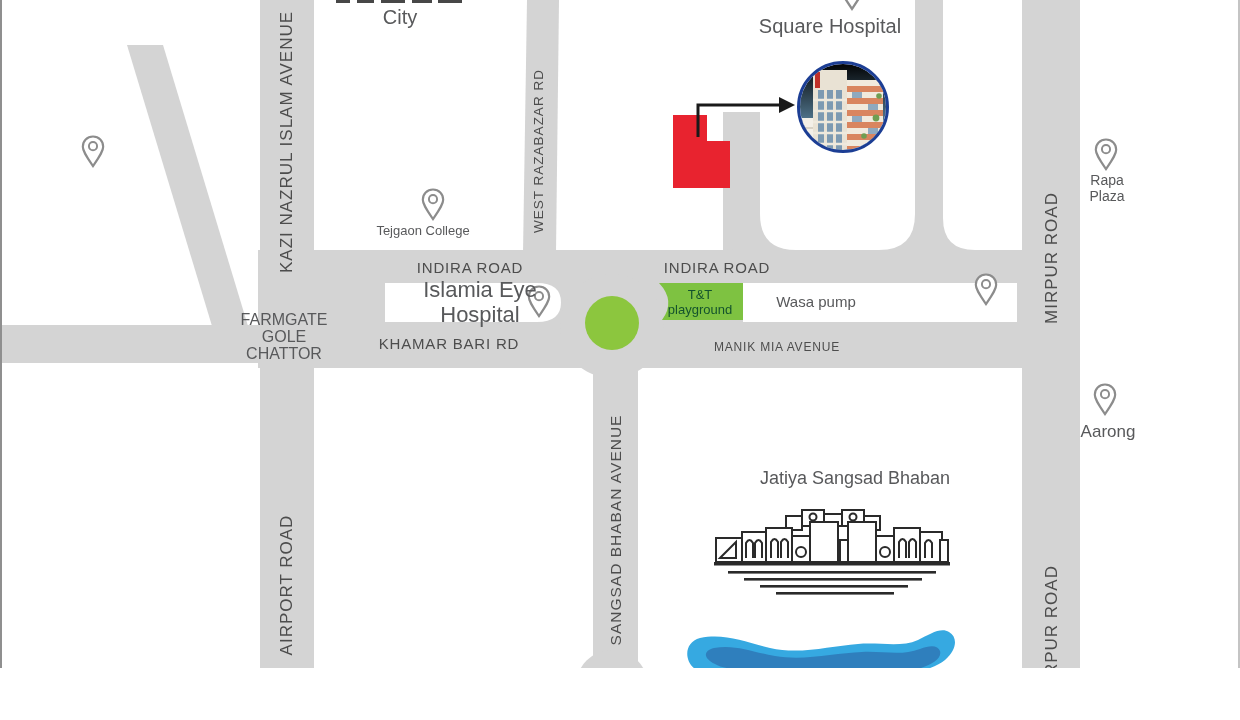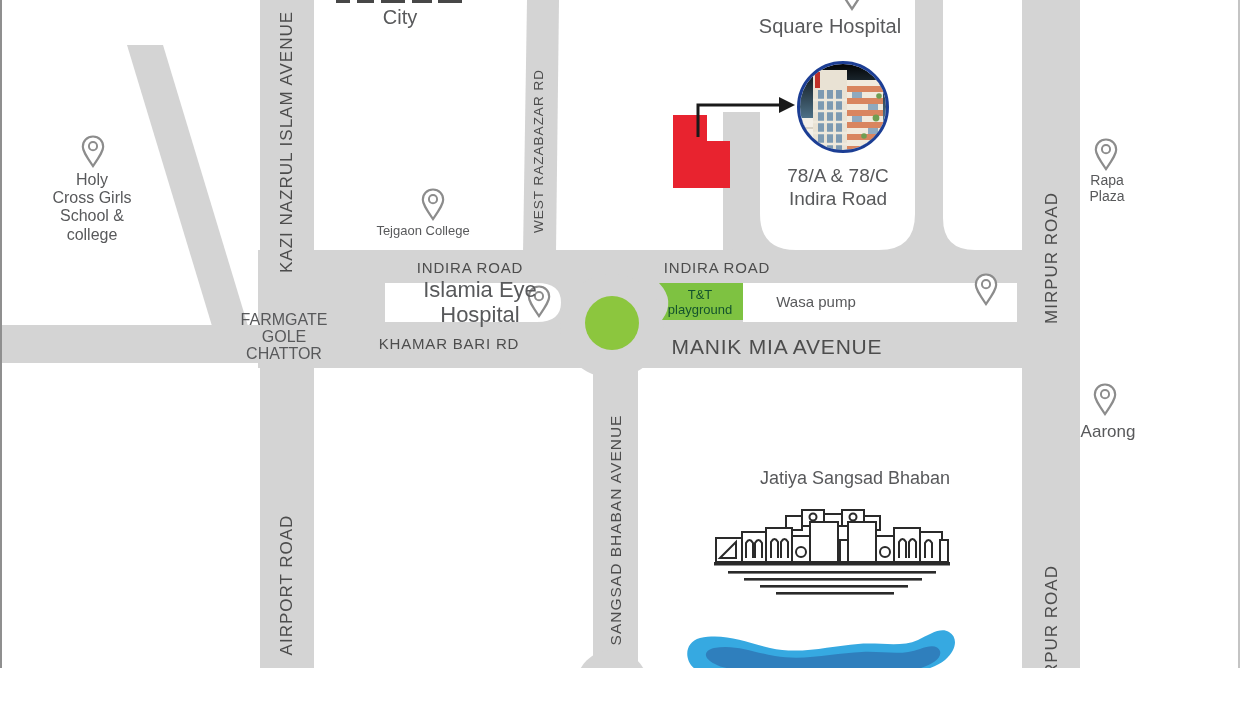--- a/index.html
+++ b/index.html
@@ -197,31 +197,21 @@
     </svg>
   <svg class="pin" style="left:1092px;top:383px" width="26" height="33" viewBox="0 0 26 34">
       <use href="#pin"></use>
     </svg>
 
   <div class="cutoff"></div>
   <div class="lbl" style="left:400px;top:17px;font-size:20px">City</div>
 
   <div class="lbl" style="left:830px;top:26px;font-size:20px">Square Hospital</div>
 
-  <div class="lbl" style="left:838px;top:188px;font-size:19px;line-height:1.2">
-    <div>78/A &amp; 78/C</div>
-    <div>Indira Road</div>
-  </div>
-
-  <div class="lbl" style="left:92px;top:207px;font-size:16px">
-    <div>Holy</div>
-    <div>Cross Girls</div>
-    <div>School &amp;</div>
-    <div>college</div>
-  </div>
+
 
   <div class="lbl" style="left:423px;top:231px;font-size:13px">Tejgaon College</div>
 
   <div class="lbl" style="left:480px;top:302px;font-size:22px">
     <div>Islamia Eye</div>
     <div>Hospital</div>
   </div>
 
   <div class="lbl white-txt" style="left:700px;top:303px;font-size:13px">
     <div>T&amp;T</div>
@@ -242,21 +232,21 @@
     <div>FARMGATE</div>
     <div>GOLE</div>
     <div>CHATTOR</div>
   </div>
 
   <div class="lbl" style="left:855px;top:478px;font-size:18px">Jatiya Sangsad Bhaban</div>
 
   <div class="roadlbl" style="left:470px;top:267px">INDIRA ROAD</div>
   <div class="roadlbl" style="left:717px;top:267px">INDIRA ROAD</div>
   <div class="roadlbl" style="left:449px;top:343px">KHAMAR BARI RD</div>
-  <div class="roadlbl" style="left:777px;top:347px;font-size:21px">MANIK MIA AVENUE</div>
+  <div class="roadlbl" style="left:777px;top:347px;font-size:12px">MANIK MIA AVENUE</div>
 
   <div class="vlabel" style="left:287px;top:142px">KAZI NAZRUL ISLAM AVENUE</div>
   <div class="vlabel" style="left:538px;top:151px;font-size:13.5px">WEST RAZABAZAR RD</div>
   <div class="vlabel" style="left:1052px;top:258px">MIRPUR ROAD</div>
   <div class="vlabel" style="left:1052px;top:631px">MIRPUR ROAD</div>
   <div class="vlabel" style="left:287px;top:585px">AIRPORT ROAD</div>
   <div class="vlabel" style="left:616px;top:530px;font-size:15.5px">SANGSAD BHABAN AVENUE</div>
 
   <div class="edge left"></div>
   <div class="edge right"></div>

